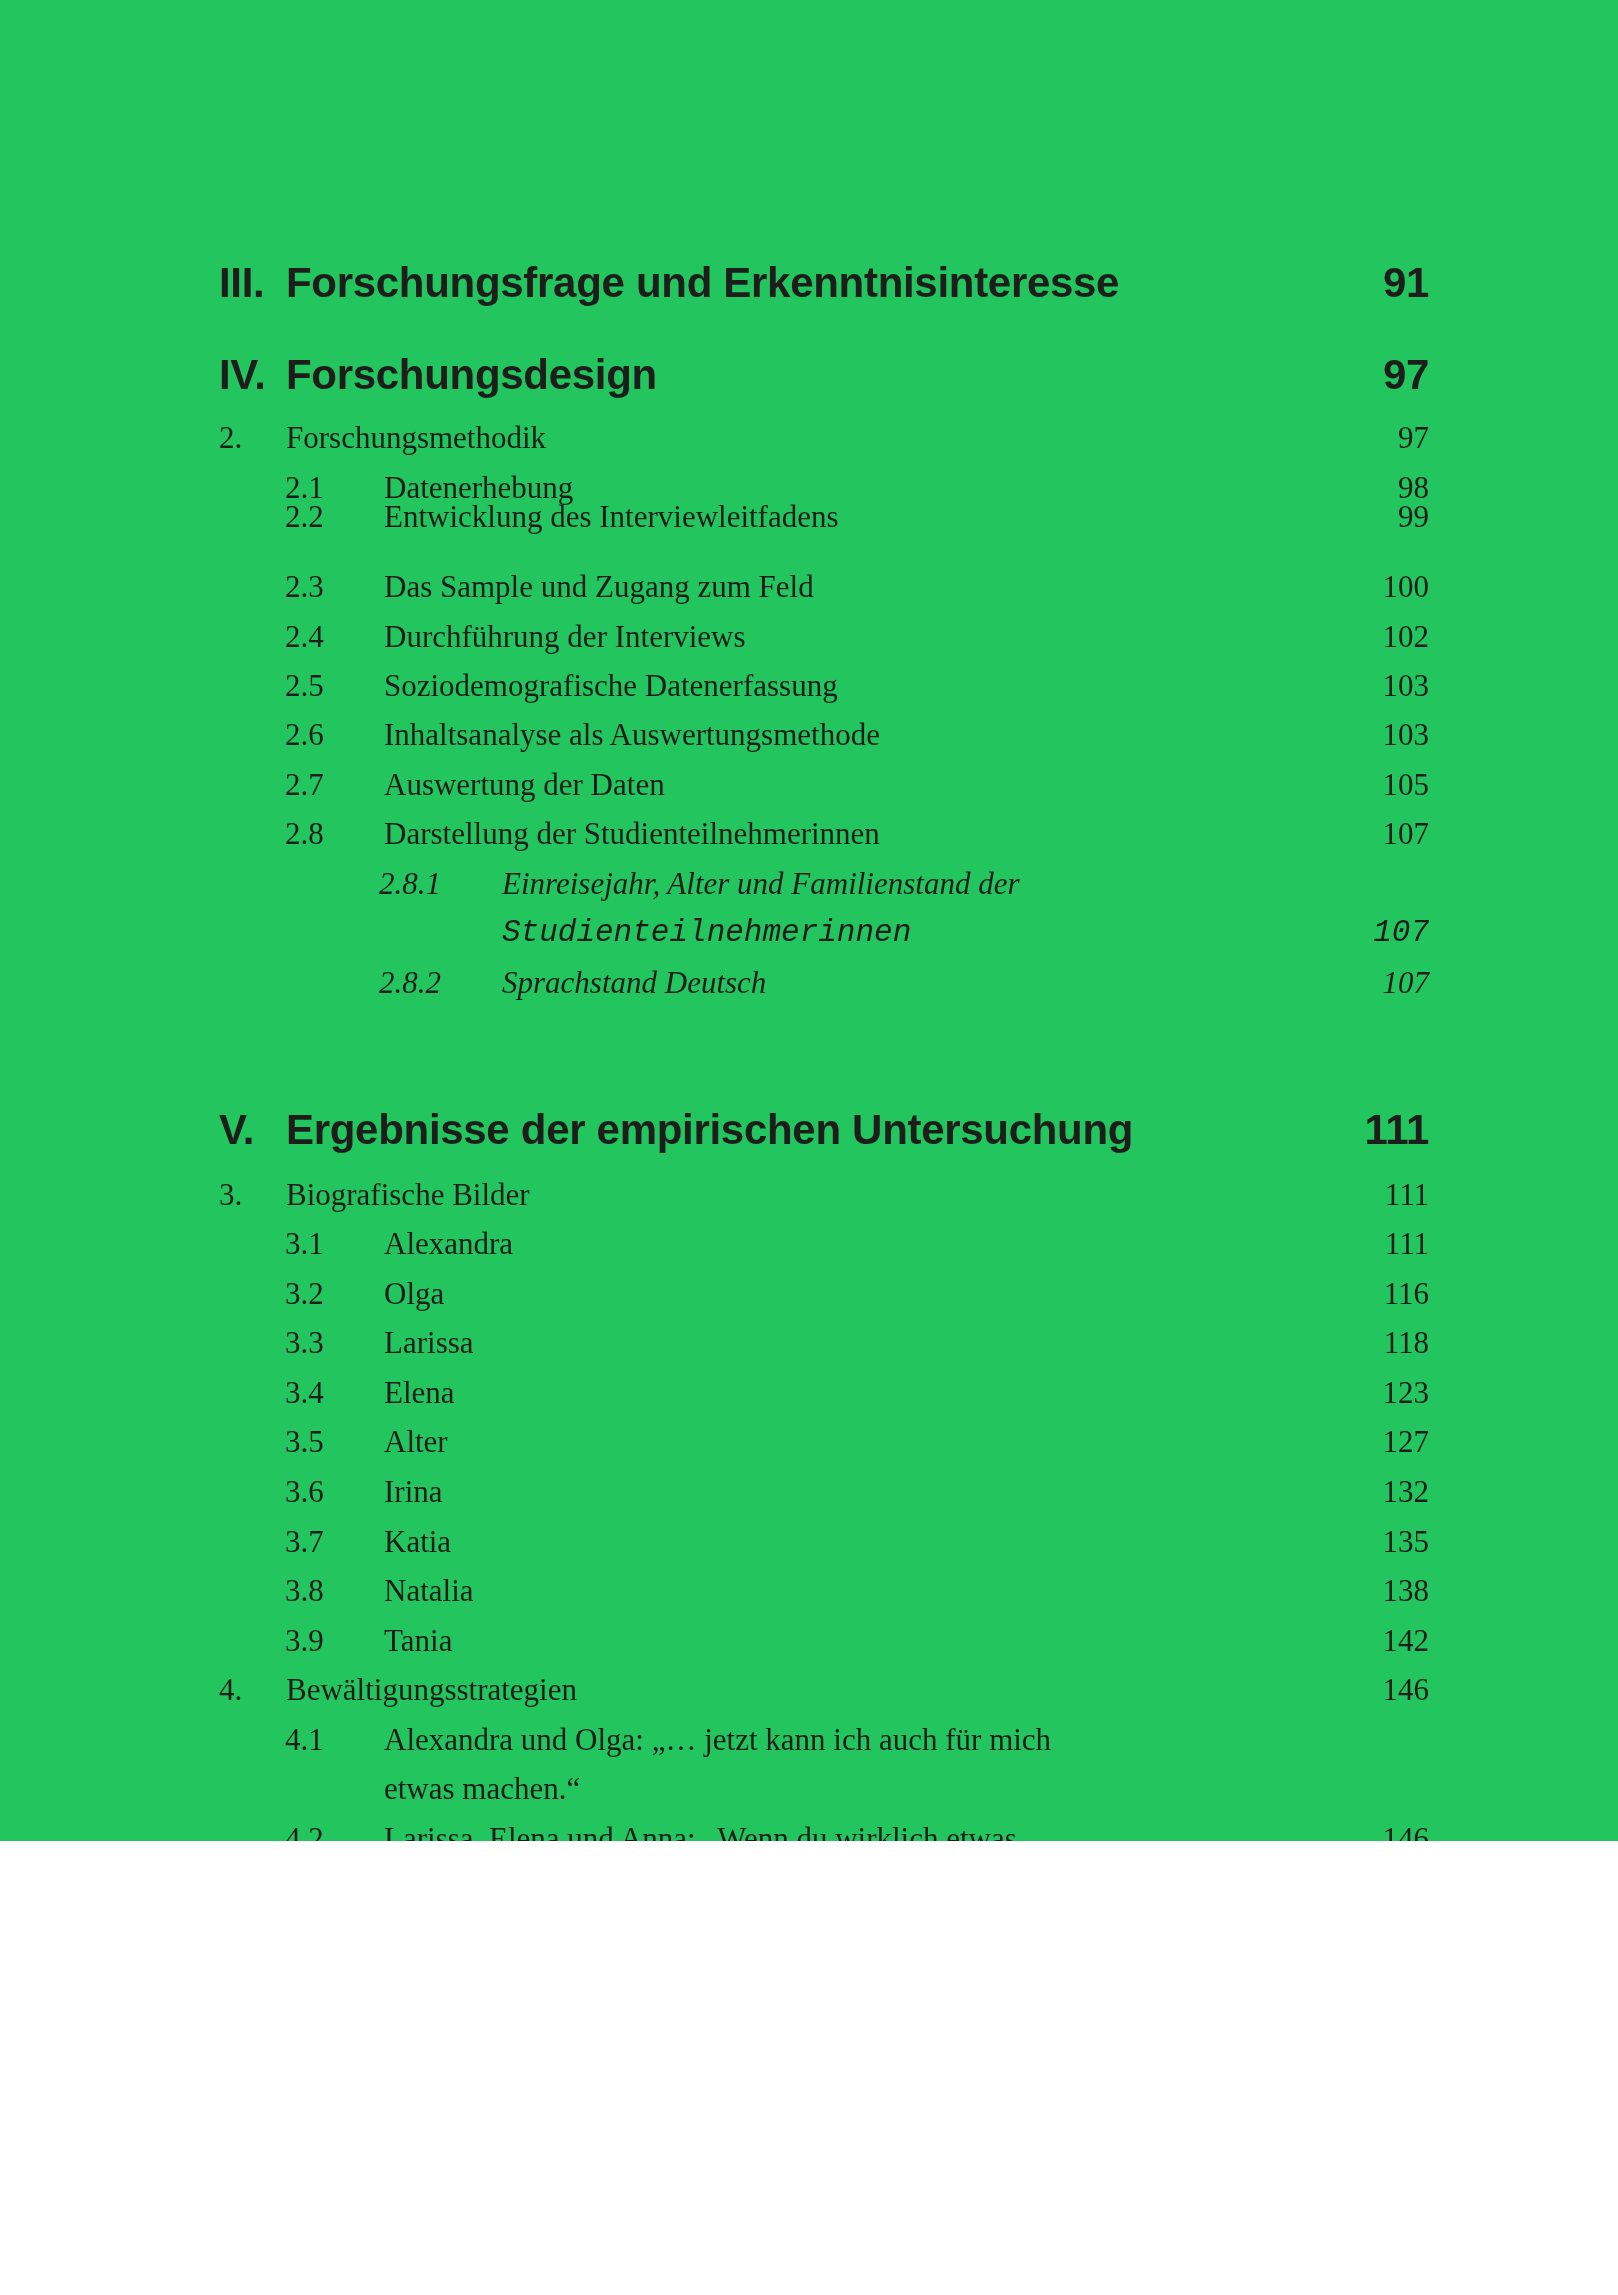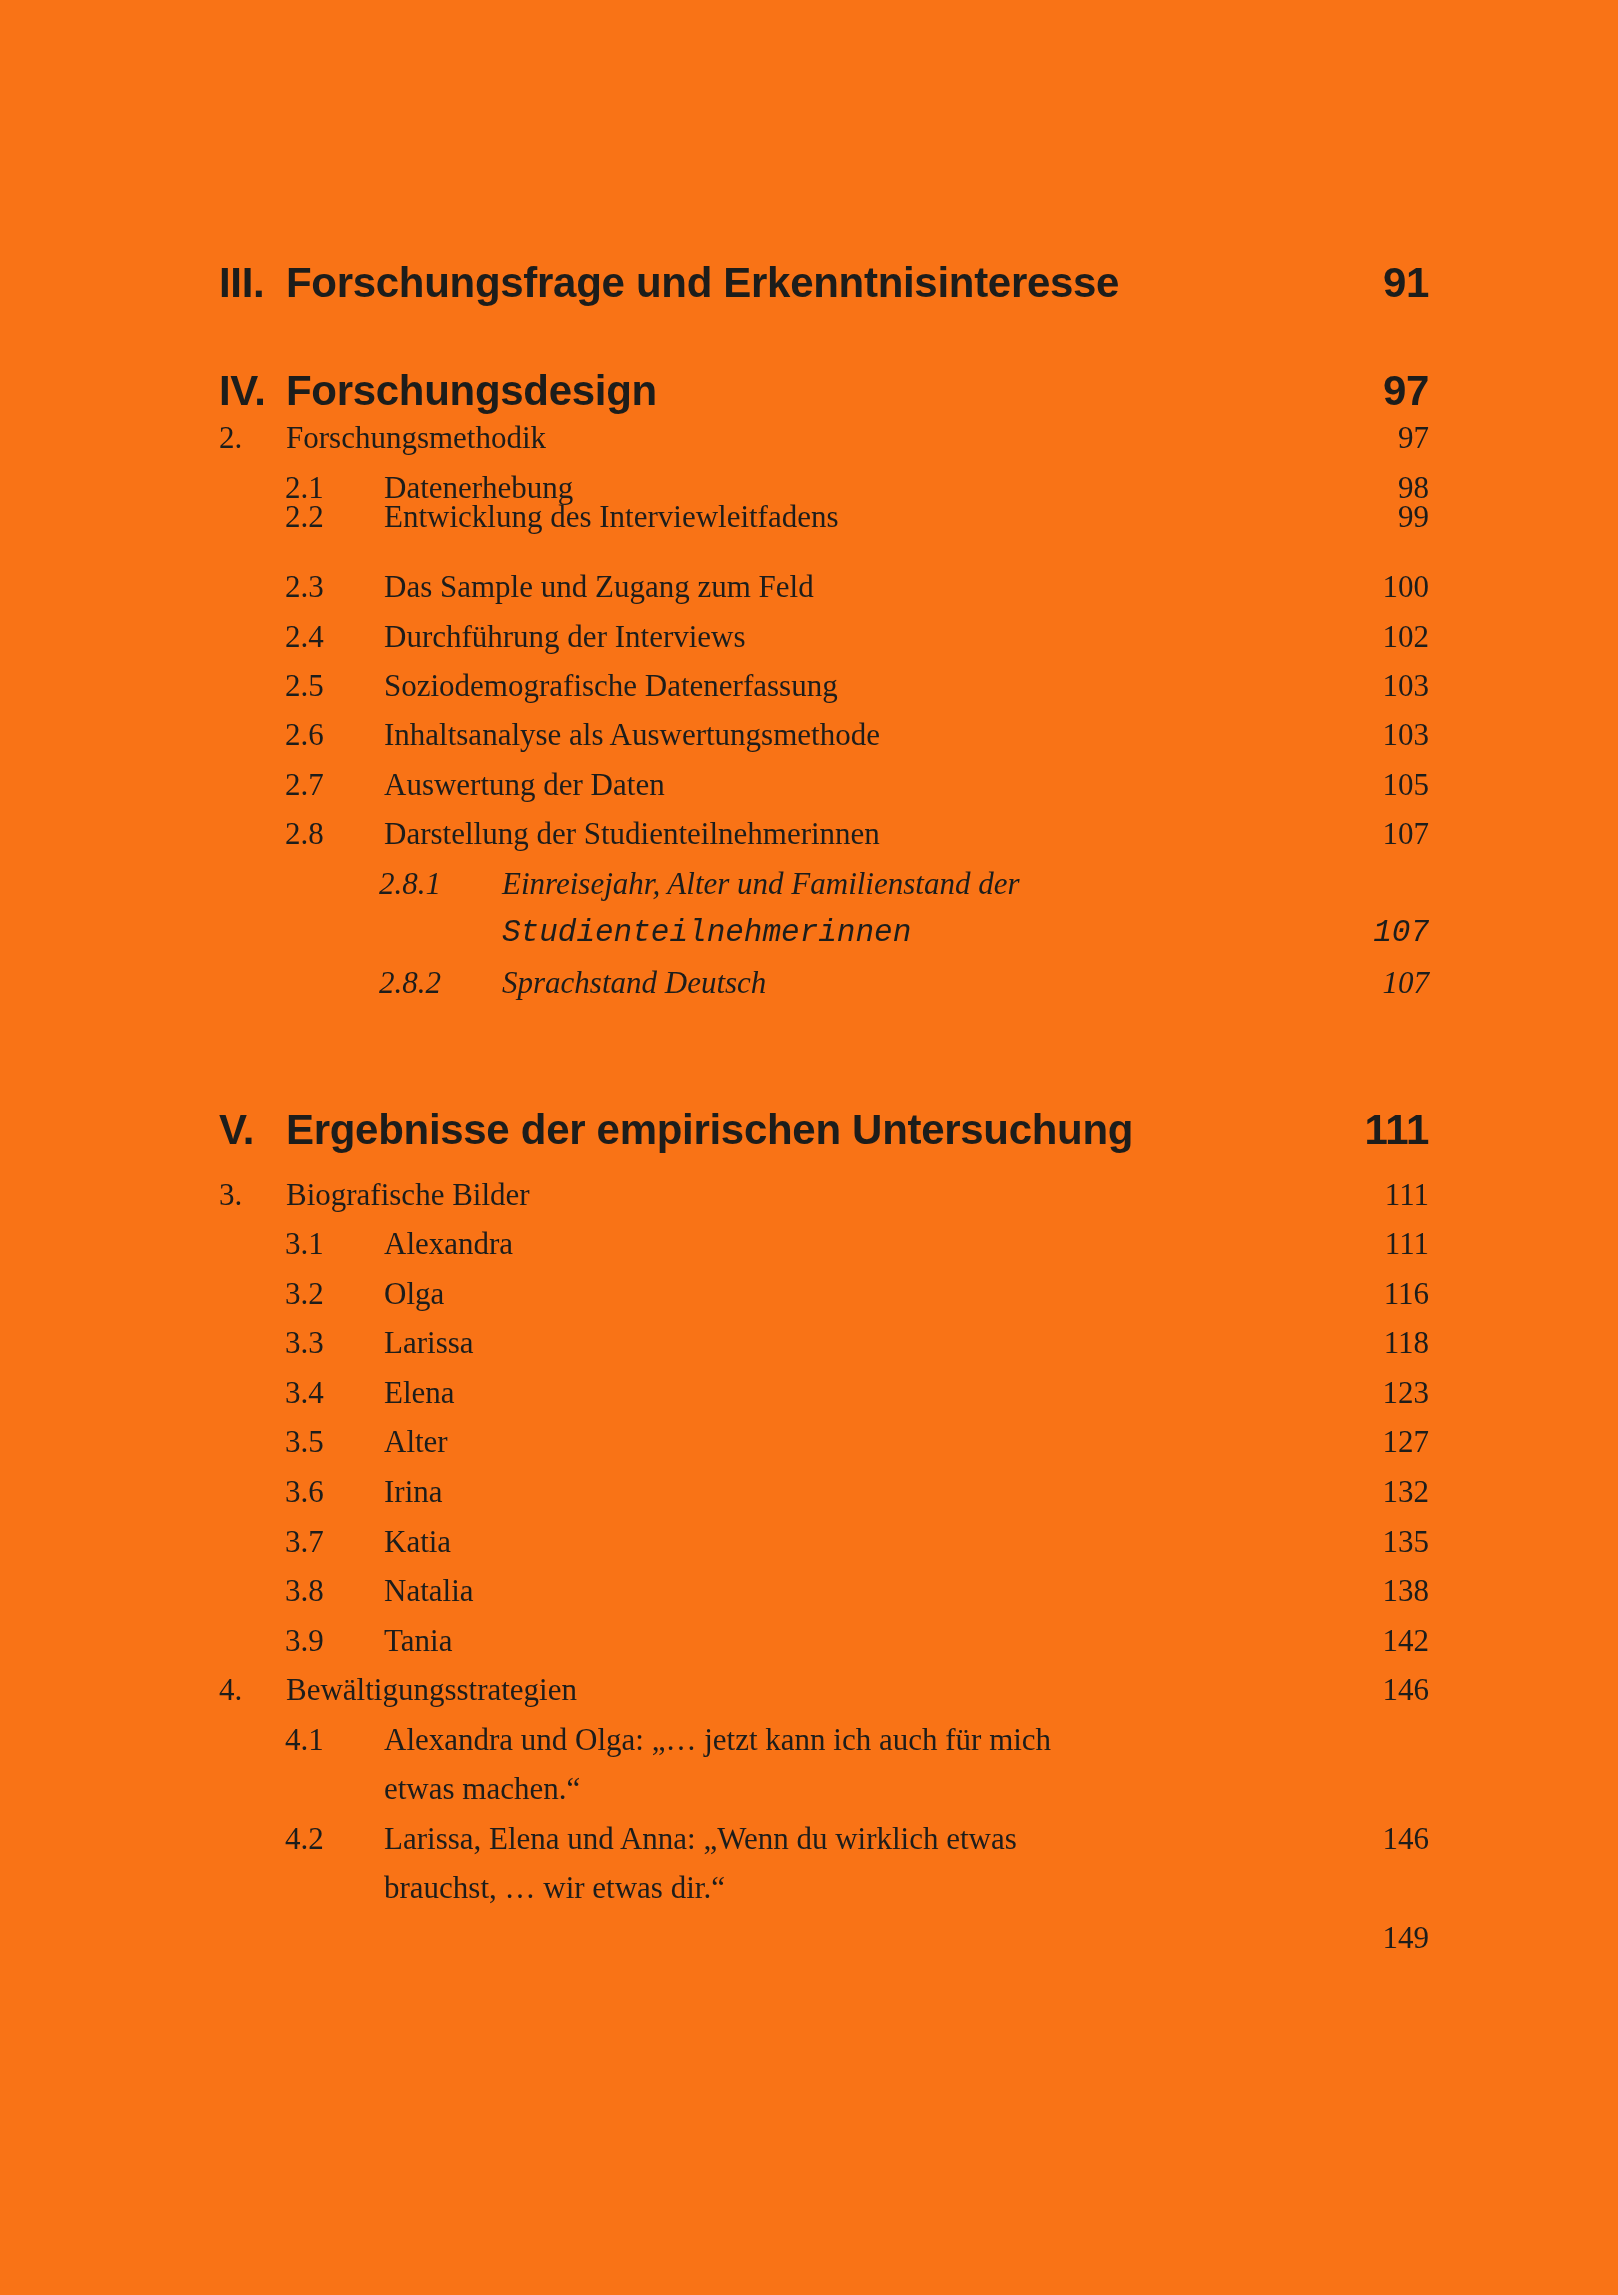--- a/index.html
+++ b/index.html
@@ -3,22 +3,22 @@
 <meta charset="utf-8">
 <style>
   html, body {
     margin: 0;
     padding: 0;
     background: #ffffff;
   }
   .page {
     position: relative;
     width: 1618px;
-    height: 2295px;
-    background: #f97316;
+    height: 1841px;
+    background: #22c55e;
     color: #1d1d1b;
     overflow: hidden;
   }
   .toc {
     position: absolute;
     left: 219px;
     width: 1210px;
     top: 0;
     height: 100%;
   }
@@ -69,21 +69,21 @@
 
 <div class="page">
   <div class="toc">
 
     <div class="row lvl1" style="top:252px">
       <span class="num">III.</span>
       <span class="label">Forschungsfrage und Erkenntnisinteresse</span>
       <span class="pg">91</span>
     </div>
 
-    <div class="row lvl1" style="top:360px">
+    <div class="row lvl1" style="top:344px">
       <span class="num">IV.</span>
       <span class="label">Forschungsdesign</span>
       <span class="pg">97</span>
     </div>
 
     <div class="row lvl2" style="top:413px">
       <span class="num">2.</span>
       <span class="label">Forschungsmethodik</span>
       <span class="pg">97</span>
     </div>

